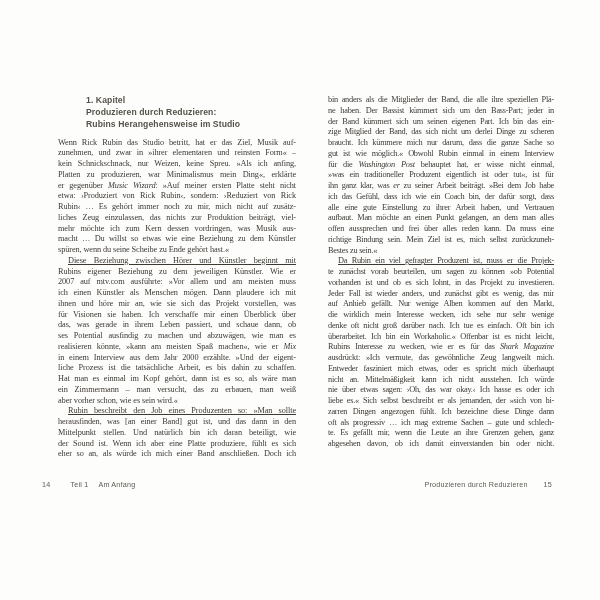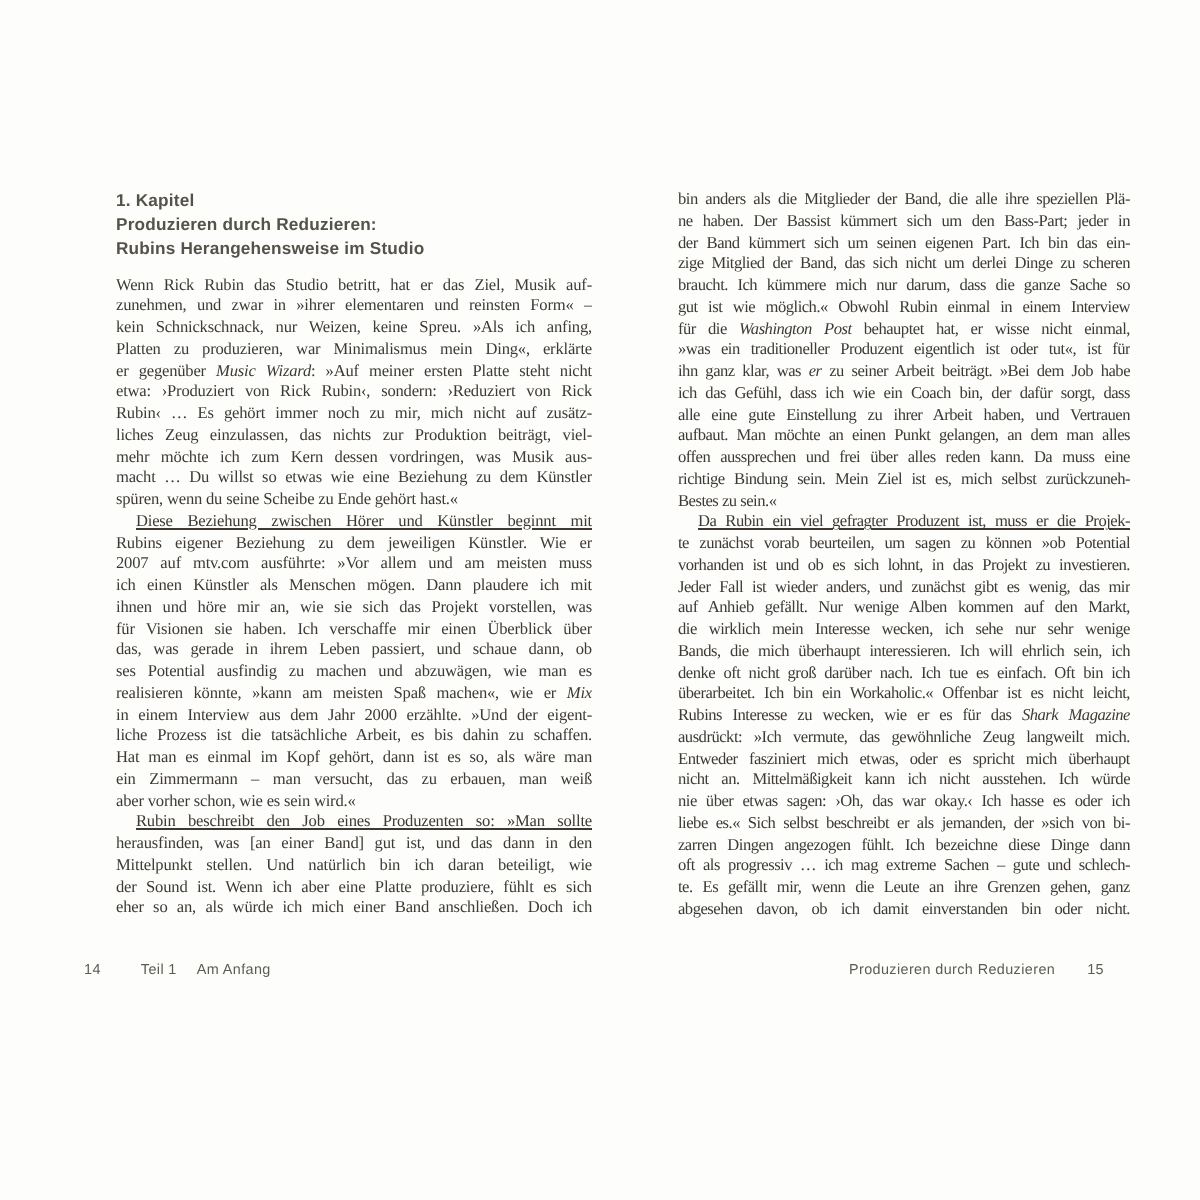--- a/index.html
+++ b/index.html
@@ -8,21 +8,21 @@
     background: #fdfdfc;
     position: relative;
     overflow: hidden;
     font-family: "Liberation Serif", serif;
   }
   .spread { position: absolute; inset: 0; }
 
   
   .col { position: absolute; }
   .col-left  { left: 58px;  top: 94px; width: 238px; }
-  .col-right { left: 339px; top: 95px; width: 226px; }
+  .col-right { left: 328px; top: 95px; width: 226px; }
 
   
   .heading {
     font-family: "Liberation Sans", sans-serif;
     font-size: 8.6px;
     font-weight: 700;
     line-height: 12.2px;
     color: #55524a;
     letter-spacing: 0.1px;
     margin-bottom: 7px;
@@ -62,21 +62,21 @@
   .footer .gap-lg { display: inline-block; width: 20px; }
   .footer .gap-md { display: inline-block; width: 10px; }
   .footer .gap-pg { display: inline-block; width: 16px; }
 </style>
 </head>
 <body style="background: rgb(253, 253, 252);">
 
 <div class="spread">
 
   <div class="col col-left">
-    <div class="heading" style="color: rgb(85, 82, 74);">
+    <div class="heading" style="color: rgb(85, 82, 74); margin-left: 28px;">
       <div>1. Kapitel</div>
       <div>Produzieren durch Reduzieren:</div>
       <div>Rubins Herangehensweise im Studio</div>
     </div>
     <div class="lines" style="color: rgb(62, 58, 51);">
         <div class="line"><span>Wenn Rick Rubin das Studio betritt, hat er das Ziel, Musik auf-</span></div>
         <div class="line"><span>zunehmen, und zwar in »ihrer elementaren und reinsten Form« –</span></div>
         <div class="line"><span>kein Schnickschnack, nur Weizen, keine Spreu. »Als ich anfing,</span></div>
         <div class="line"><span>Platten zu produzieren, war Minimalismus mein Ding«, erklärte</span></div>
         <div class="line"><span>er gegenüber </span><i>Music Wizard</i><span>: »Auf meiner ersten Platte steht nicht</span></div>
@@ -124,21 +124,20 @@
         <div class="line"><span>aufbaut. Man möchte an einen Punkt gelangen, an dem man alles</span></div>
         <div class="line"><span>offen aussprechen und frei über alles reden kann. Da muss eine</span></div>
         <div class="line"><span>richtige Bindung sein. Mein Ziel ist es, mich selbst zurückzuneh-</span></div>
         <div class="line pend"><span>Bestes zu sein.«</span></div>
         <div class="line indent"><span>Da Rubin ein viel gefragter Produzent ist, muss er die Projek-</span></div>
         <div class="line"><span>te zunächst vorab beurteilen, um sagen zu können »ob Potential</span></div>
         <div class="line"><span>vorhanden ist und ob es sich lohnt, in das Projekt zu investieren.</span></div>
         <div class="line"><span>Jeder Fall ist wieder anders, und zunächst gibt es wenig, das mir</span></div>
         <div class="line"><span>auf Anhieb gefällt. Nur wenige Alben kommen auf den Markt,</span></div>
         <div class="line"><span>die wirklich mein Interesse wecken, ich sehe nur sehr wenige</span></div>
-        <div class="line"><span>Bands, die mich überhaupt interessieren. Ich will ehrlich sein, ich</span></div>
         <div class="line"><span>denke oft nicht groß darüber nach. Ich tue es einfach. Oft bin ich</span></div>
         <div class="line"><span>überarbeitet. Ich bin ein Workaholic.« Offenbar ist es nicht leicht,</span></div>
         <div class="line"><span>Rubins Interesse zu wecken, wie er es für das </span><i>Shark Magazine</i><span></span></div>
         <div class="line"><span>ausdrückt: »Ich vermute, das gewöhnliche Zeug langweilt mich.</span></div>
         <div class="line"><span>Entweder fasziniert mich etwas, oder es spricht mich überhaupt</span></div>
         <div class="line"><span>nicht an. Mittelmäßigkeit kann ich nicht ausstehen. Ich würde</span></div>
         <div class="line"><span>nie über etwas sagen: ›Oh, das war okay.‹ Ich hasse es oder ich</span></div>
         <div class="line"><span>liebe es.« Sich selbst beschreibt er als jemanden, der »sich von bi-</span></div>
         <div class="line"><span>zarren Dingen angezogen fühlt. Ich bezeichne diese Dinge dann</span></div>
         <div class="line"><span>oft als progressiv … ich mag extreme Sachen – gute und schlech-</span></div>

